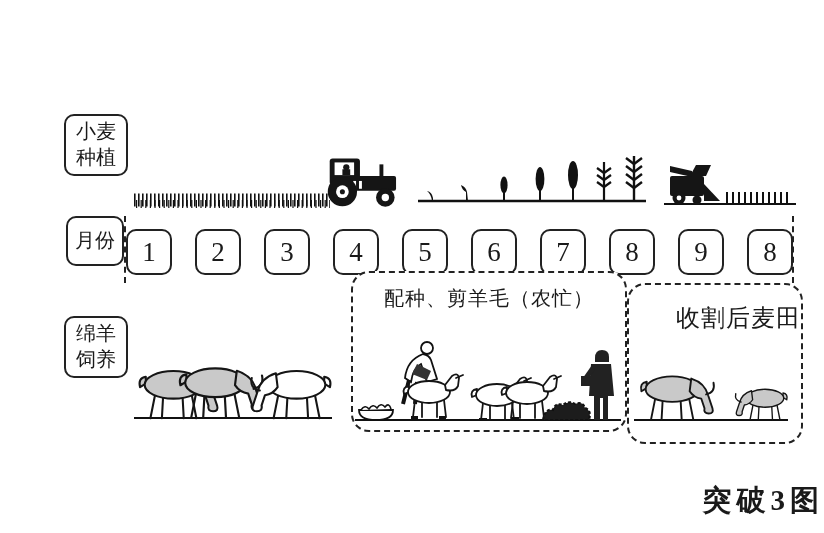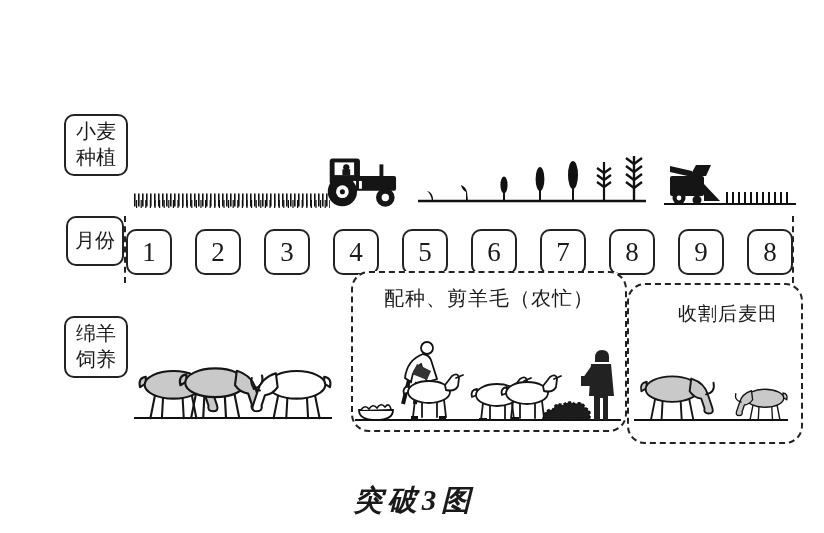--- a/index.html
+++ b/index.html
@@ -19,40 +19,40 @@
   
   .pbox{position:absolute;border:2.5px dashed #222;border-radius:18px;background:#fff;}
   #wheat1{left:126px;top:72px;width:274px;height:146px;}
   #wheat2{left:406px;top:74px;width:250px;height:142px;}
   #wheat3{left:661px;top:74px;width:139px;height:142px;}
   #sheepb1{left:126px;top:283px;width:218px;height:157px;}
   #sheepb2{left:351px;top:271px;width:272px;height:157px;}
   #sheepb3{left:627px;top:283px;width:172px;height:157px;}
   .phase-label{position:absolute;top:12px;left:0;right:0;text-align:center;font-size:20px;letter-spacing:1px;}
   #wheat3 .phase-label{font-size:18px;top:14px;letter-spacing:0;}
-  #sheepb3 .phase-label{text-align:center;padding-left:26px;top:14px;line-height:1.6;font-size:19px;}
+  #sheepb3 .phase-label{text-align:right;padding-left:26px;top:14px;line-height:1.6;font-size:24px;}
   
   .months{position:absolute;left:126px;top:229px;width:667px;display:flex;justify-content:space-between;}
   .month-box{
     width:46px;height:46px;border:2.5px solid #222;border-radius:10px;box-sizing:border-box;
     display:flex;align-items:center;justify-content:center;font-size:27px;background:#fff;
   }
   
   .vdash{position:absolute;width:0;border-left:2.5px dashed #222;top:216px;height:67px;}
   #vdash-left{left:124px;} #vdash-right{left:792px;}
   
   .scene{position:absolute;}
   #grass1{left:134px;top:192px;width:196px;height:16px;}
   #tractor{left:318px;top:150px;width:80px;height:58px;}
   #plants{left:418px;top:152px;width:228px;height:52px;}
   #harvester{left:664px;top:160px;width:132px;height:46px;}
   #scene1{left:132px;top:350px;width:208px;height:70px;}
   #scene2{left:355px;top:338px;width:266px;height:84px;}
   #scene3{left:632px;top:360px;width:164px;height:62px;}
-  .caption{position:absolute;left:0;width:100%;top:481px;text-align:center;font-size:29px;letter-spacing:5px;text-indent:5px;font-weight:bold;font-style:italic;}
+  .caption{position:absolute;left:0;width:100%;top:481px;text-align:right;font-size:29px;letter-spacing:5px;text-indent:5px;font-weight:bold;}
   .defs-holder{position:absolute;width:0;height:0;overflow:hidden;}
 </style>
 </head>
 <body>
 
 <div class="canvas">
 
   <svg class="defs-holder" aria-hidden="true">
     <defs>
       <g id="sheep-graze" stroke="#151515" stroke-width="1.8" stroke-linejoin="round" stroke-linecap="round">

